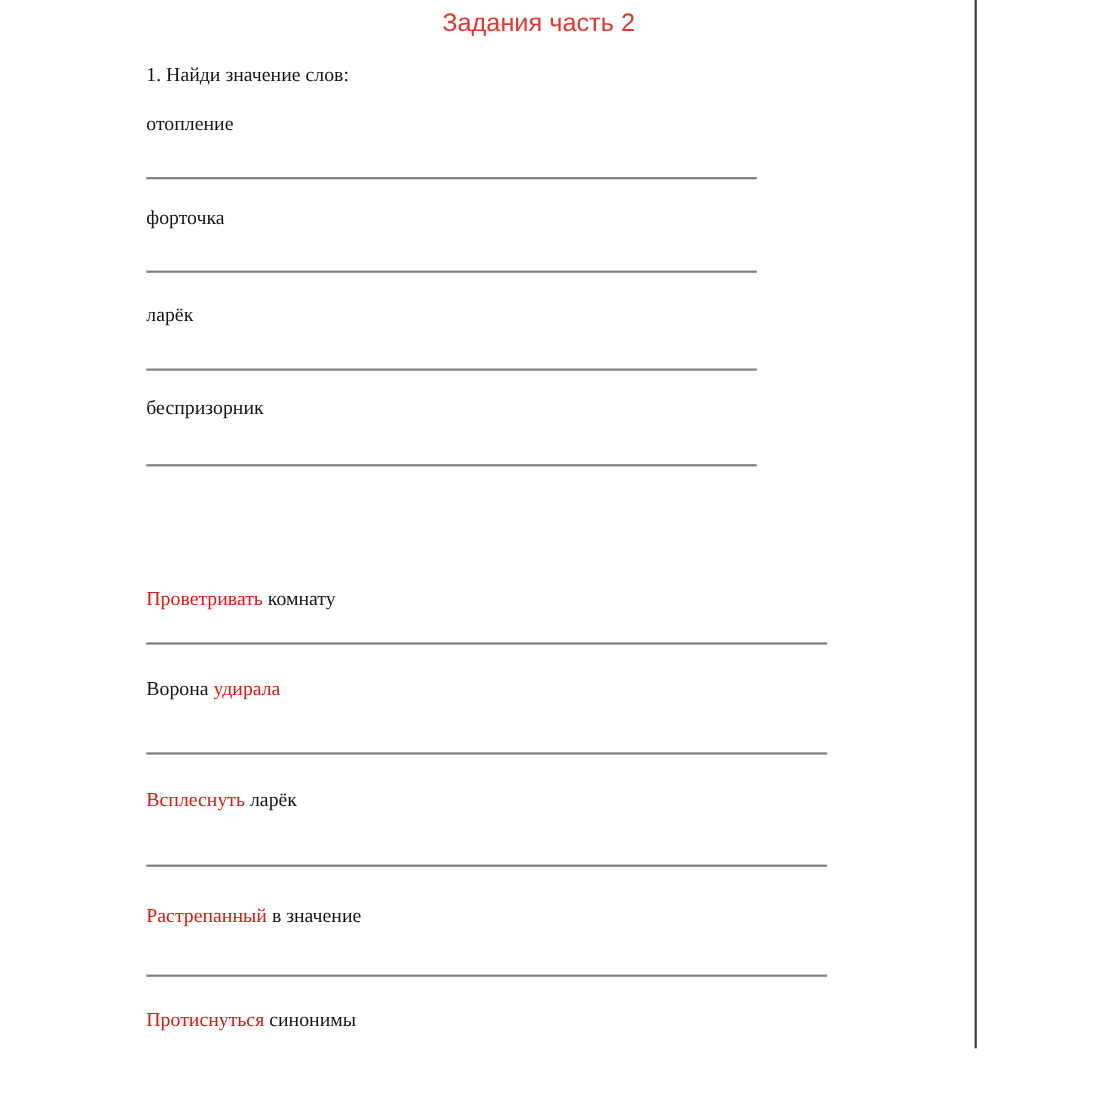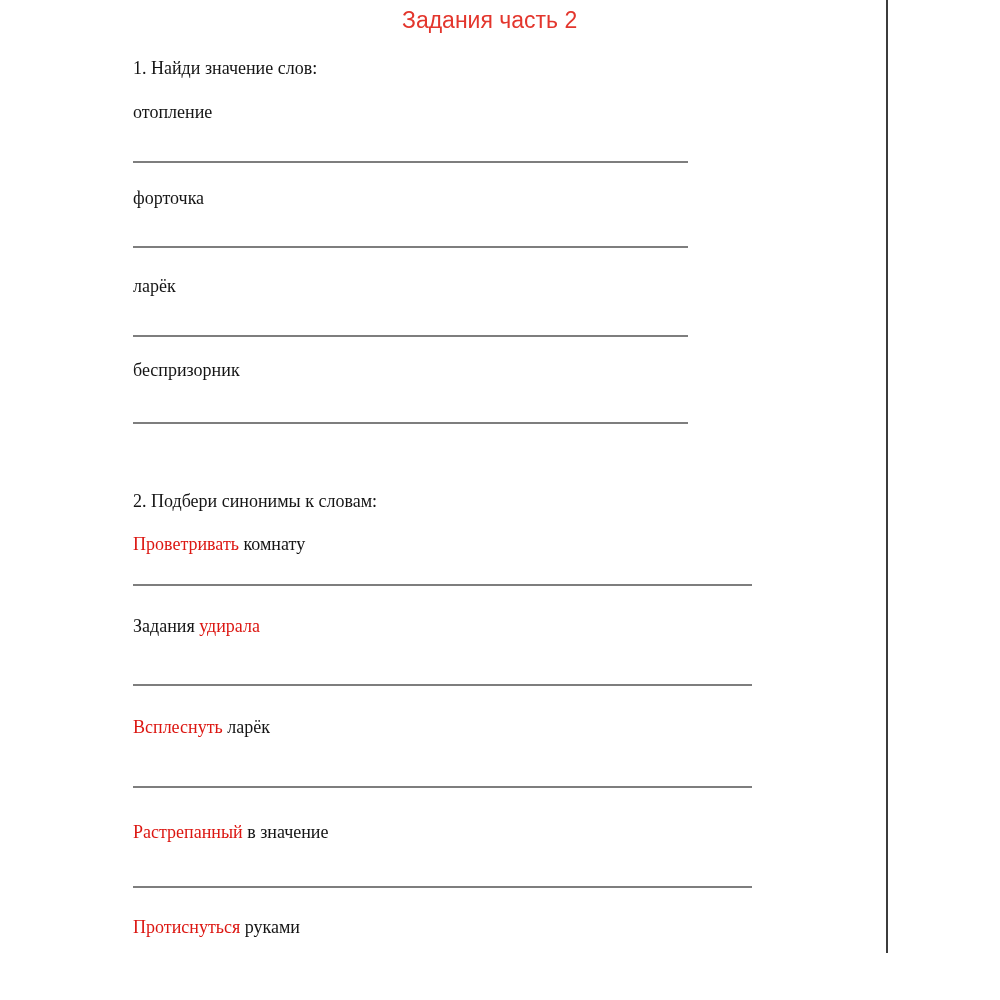--- a/index.html
+++ b/index.html
@@ -84,41 +84,40 @@
   <div class="item" style="top:277px">
     <span>ларёк</span>
   </div>
   <div class="answer-line w1" style="top:335px"></div>
 
   <div class="item" style="top:361px">
     <span>беспризорник</span>
   </div>
   <div class="answer-line w1" style="top:422px"></div>
 
-  <div class="heading" style="top:492px">2. Подбери синонимы к словам:</div>
 
   <div class="item" style="top:535px">
     <span class="red">Проветривать</span><span> комнату</span>
   </div>
   <div class="answer-line w2" style="top:584px"></div>
 
   <div class="item" style="top:617px">
-    <span>Задания </span><span class="red">удирала</span>
+    <span>Ворона </span><span class="red">удирала</span>
   </div>
   <div class="answer-line w2" style="top:684px"></div>
 
   <div class="item" style="top:718px">
     <span class="red">Всплеснуть</span><span> ларёк</span>
   </div>
   <div class="answer-line w2" style="top:786px"></div>
 
   <div class="item" style="top:823px">
     <span class="red">Растрепанный</span><span> в значение</span>
   </div>
   <div class="answer-line w2" style="top:886px"></div>
 
   <div class="item" style="top:918px">
-    <span class="red">Протиснуться</span><span> руками</span>
+    <span class="red">Протиснуться</span><span> синонимы</span>
   </div>
 
   <div class="page-edge"></div>
 
 </div>
 
 </body></html>

